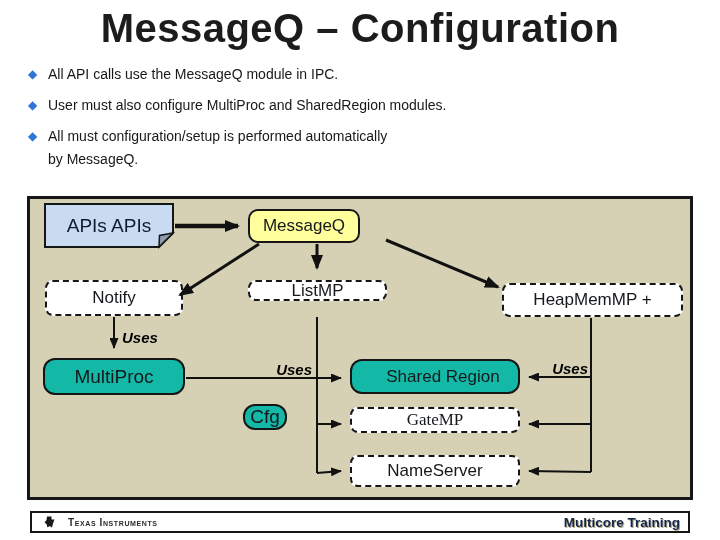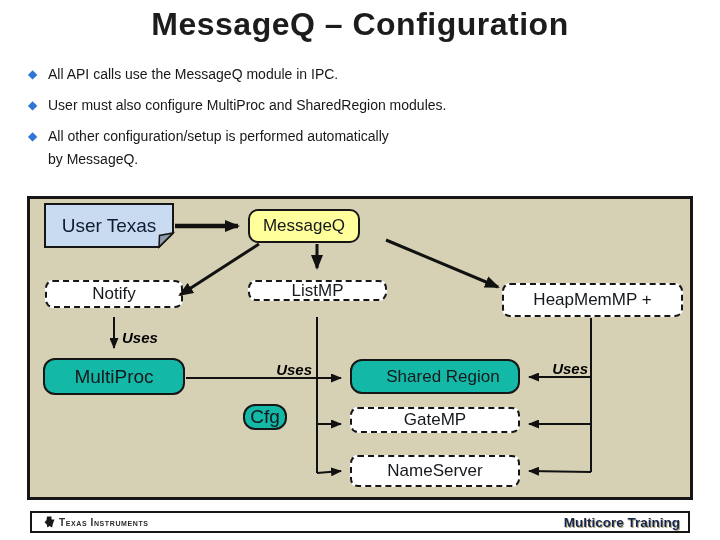--- a/index.html
+++ b/index.html
@@ -7,21 +7,21 @@
     width:720px;height:540px;position:relative;overflow:hidden;
     background:#ffffff;
     font-family:"Liberation Sans", sans-serif;
     color:#1a1a1a;
   }
   .abs{position:absolute;}
 
   
   .slide-title{
     top:6px;left:0;width:720px;text-align:center;
-    font-size:32px;font-weight:bold;color:#1c1c1c;letter-spacing:.5px;
+    font-size:40px;font-weight:bold;color:#1c1c1c;letter-spacing:.5px;
   }
   .bullet-row{left:28px;display:flex;align-items:flex-start;width:670px;}
   .bullet-row .marker{
     color:#2e75d6;font-size:12px;line-height:22px;width:20px;flex:0 0 20px;
   }
   .bullet-row .btxt{font-size:14px;line-height:22px;color:#181818;}
   .bullet-row.cont{left:48px;}
   .b1{top:63px;} .b2{top:94px;} .b3{top:125px;} .b4{top:148px;}
 
   
@@ -35,44 +35,44 @@
   .node{
     z-index:3;display:flex;align-items:center;justify-content:center;
     box-sizing:border-box;font-size:17px;color:#15181c;
   }
   .node.dashed{background:#ffffff;border:2px dashed #161616;border-radius:8px;}
   .node.solid{background:#14b8a6;border:2px solid #161616;border-radius:12px;}
 
   .n-userapis{left:45px;top:204px;width:128px;height:43px;font-size:19px;color:#101b2e;}
   .n-messageq{left:248px;top:209px;width:112px;height:34px;background:#ffff9c;
               border:2.5px solid #161616;border-radius:10px;}
-  .n-notify{left:45px;top:280px;width:138px;height:28px;}
+  .n-notify{left:45px;top:280px;width:138px;height:36px;}
   .n-listmp{left:248px;top:280px;width:139px;height:21px;}
   .n-heap{left:502px;top:283px;width:181px;height:34px;}
   .n-multiproc{left:43px;top:358px;width:142px;height:37px;font-size:19px;}
   .n-shared{left:350px;top:359px;width:170px;height:35px;padding-left:16px;}
   .n-cfg{left:243px;top:404px;width:44px;height:26px;font-size:19px;}
-  .n-gatemp{left:350px;top:407px;width:170px;height:26px;}
+  .n-gatemp{left:350px;top:407px;width:170px;height:26px;font-family:Liberation Serif, serif;}
   .n-nameserver{left:350px;top:455px;width:170px;height:32px;}
 
   .uses{
     z-index:5;font-size:15px;font-weight:bold;font-style:italic;color:#000;
   }
   .uses-1{left:122px;top:329px;}
   .uses-2{left:230px;top:361px;width:82px;text-align:right;}
   .uses-3{left:500px;top:360px;width:88px;text-align:right;}
 
   
   .footer-bar{
     left:30px;top:511px;width:660px;height:22px;box-sizing:border-box;
     background:#ffffff;border:2px solid #161616;z-index:1;
     display:flex;align-items:center;justify-content:space-between;
     padding:0 8px 0 12px;
   }
-  .brand{display:flex;align-items:center;gap:4px;}
+  .brand{display:flex;align-items:center;gap:13px;}
   .brand-name{
     font-size:10px;font-weight:bold;color:#2a2a2a;
     font-variant:small-caps;letter-spacing:.6px;
   }
   .footer-right{
     font-size:13.5px;font-weight:bold;color:#16254e;
     text-shadow:1px 1px 0 #b5ae85;
   }
 </style>
 </head>
@@ -83,35 +83,35 @@
 <div class="abs bullet-row b1">
   <span class="marker">◆</span>
   <span class="btxt">All API calls use the MessageQ module in IPC.</span>
 </div>
 <div class="abs bullet-row b2">
   <span class="marker">◆</span>
   <span class="btxt">User must also configure MultiProc and SharedRegion modules.</span>
 </div>
 <div class="abs bullet-row b3">
   <span class="marker">◆</span>
-  <span class="btxt">All other configuration/setup is performed automatically</span>
+  <span class="btxt">All must configuration/setup is performed automatically</span>
 </div>
 <div class="abs bullet-row cont b4">
   <span class="btxt">by MessageQ.</span>
 </div>
 
 <div class="abs panel"></div>
 
 <svg id="svg-under" class="abs svg-layer">
   <path d="M45,204 H173 V233 L159,247 H45 Z" fill="#c9dbf1" stroke="#161616" stroke-width="2"></path>
   <path d="M159,247 L173,233 L159.5,235.5 Z" fill="#8f9cad" stroke="#161616" stroke-width="1.5"></path>
 </svg>
 
 <div class="abs node n-userapis">
-  <span>User Texas</span>
+  <span>APIs APIs</span>
 </div>
 <div class="abs node n-messageq">
   <span>MessageQ</span>
 </div>
 <div class="abs node dashed n-notify">
   <span>Notify</span>
 </div>
 <div class="abs node dashed n-listmp">
   <span>ListMP</span>
 </div>

